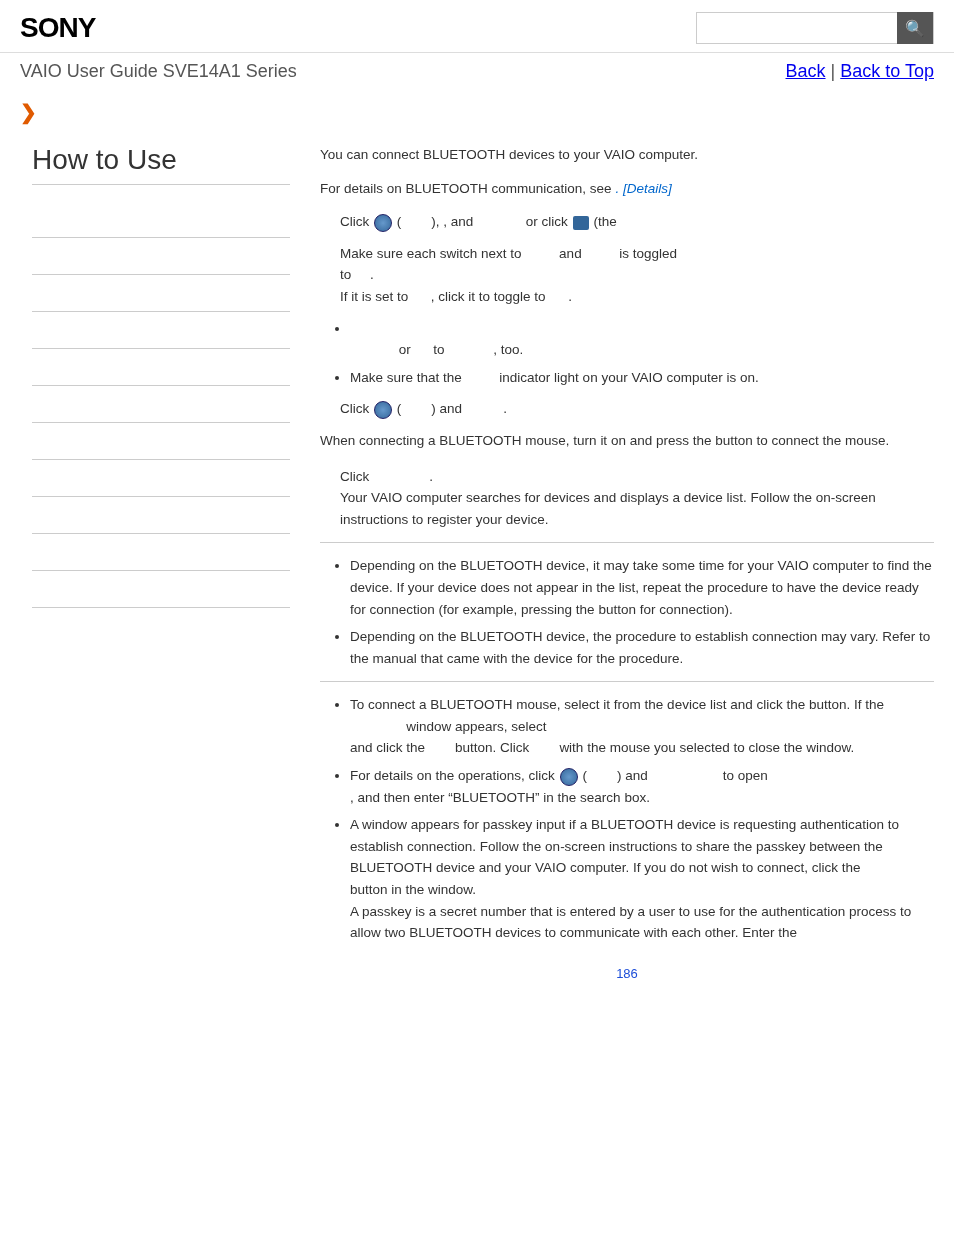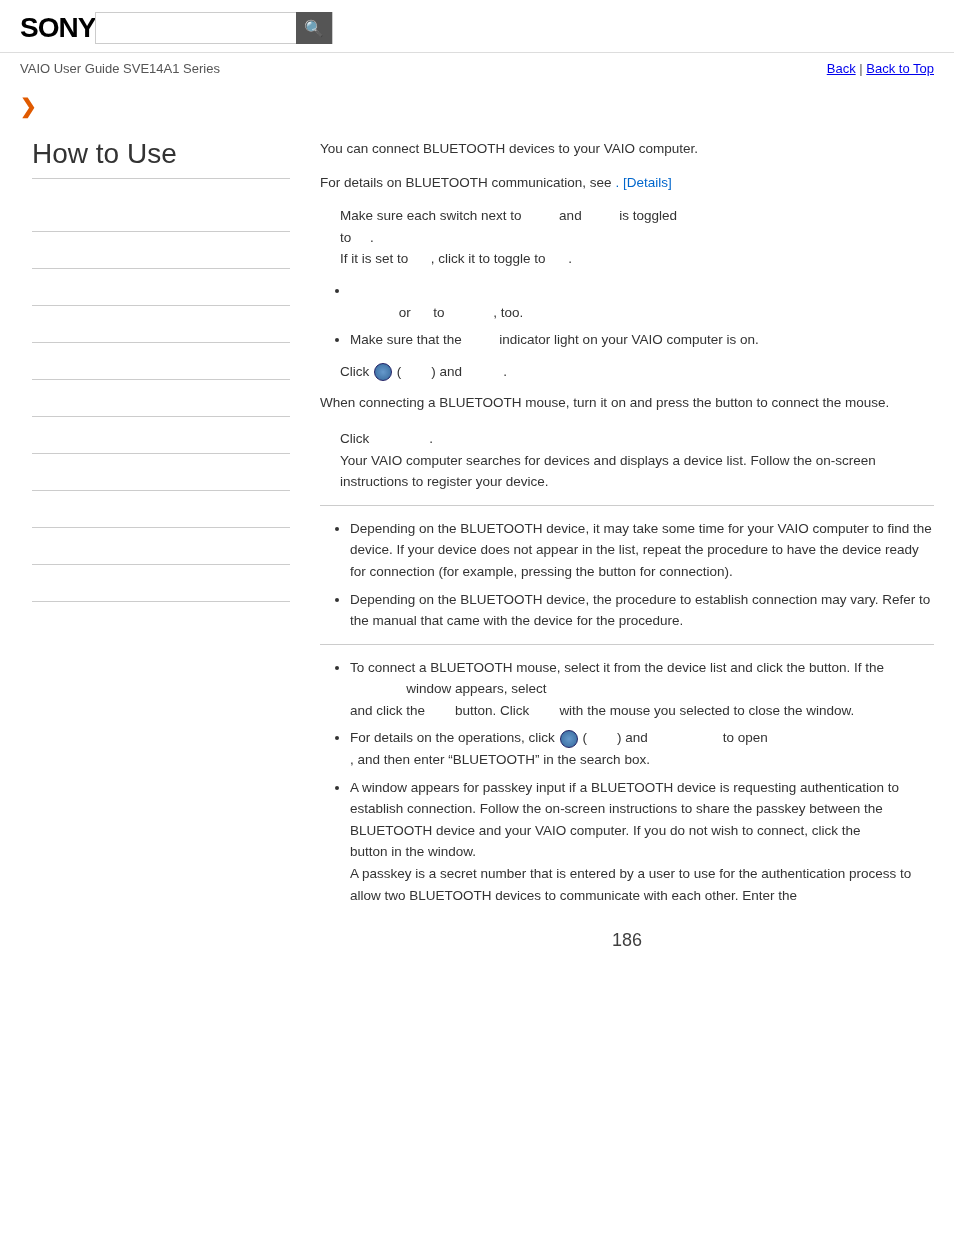--- a/index.html
+++ b/index.html
@@ -9,20 +9,21 @@
       color: #333;
       background: #fff;
       width: 954px;
       min-height: 1235px;
     }
 
     
     .header {
       display: flex;
       align-items: center;
+      justify-content: space-between;
       padding: 12px 20px 8px 20px;
       border-bottom: 1px solid #ddd;
     }
     .sony-logo {
       font-size: 28px;
       font-weight: bold;
       letter-spacing: -1px;
       color: #000;
       font-family: 'Arial Black', Arial, sans-serif;
     }
@@ -52,21 +53,21 @@
       color: #fff;
       font-size: 16px;
     }
 
     
     .sub-header {
       display: flex;
       align-items: center;
       justify-content: space-between;
       padding: 8px 20px;
-      font-size: 13px;
+      font-size: 18px;
       color: #555;
       gap: 28px;
     }
 
     
     .breadcrumb-arrow {
       padding: 10px 20px 0 20px;
       font-size: 20px;
       color: #e05a00;
       font-weight: bold;
@@ -115,20 +116,21 @@
       color: #333;
     }
 
     .intro-text {
       margin-bottom: 12px;
     }
 
     .details-link {
       color: #0066cc;
       text-decoration: none;
+      font-style: italic;
     }
 
     .step-block {
       margin-left: 20px;
       margin-bottom: 10px;
     }
 
     .bullet-list {
       margin-left: 30px;
       margin-bottom: 10px;
@@ -155,22 +157,22 @@
       height: 14px;
       background: #336699;
       border-radius: 2px;
       vertical-align: middle;
       margin: 0 1px;
     }
 
     .page-number {
       text-align: center;
       margin-top: 20px;
-      font-size: 18px;
-      color: #404040;
+      font-size: 13px;
+      color: #1d4ed8;
     }
 
     .section-divider {
       border: none;
       border-top: 1px solid #ccc;
       margin: 12px 0;
     }
   </style>
 </head>
 <body>
@@ -217,20 +219,32 @@
 
   <div class="main-content">
 
     <p class="intro-text">You can connect BLUETOOTH devices to your VAIO computer.</p>
     <p class="intro-text">
       <span>For details on BLUETOOTH communication, see</span>
       <a href="#" class="details-link">. [Details]</a>
     </p>
 
     <div class="step-block">
+      <p>
+        <span>Click</span>
+        <span class="inline-icon-globe"></span>
+        <span>(</span>
+        &nbsp;&nbsp;&nbsp;&nbsp;&nbsp;&nbsp;
+        <span>),</span>
+        <span>, and</span>
+        &nbsp;&nbsp;&nbsp;&nbsp;&nbsp;&nbsp;&nbsp;&nbsp;&nbsp;&nbsp;&nbsp;&nbsp;
+        <span>or click</span>
+        <span class="inline-icon-windows"></span>
+        <span>(the</span>
+      </p>
     </div>
 
     <div class="step-block">
       <p>
         <span>Make sure each switch next to</span>
         &nbsp;&nbsp;&nbsp;&nbsp;&nbsp;&nbsp;&nbsp;&nbsp;
         <span>and</span>
         &nbsp;&nbsp;&nbsp;&nbsp;&nbsp;&nbsp;&nbsp;&nbsp;
         <span>is toggled</span>
       </p>

